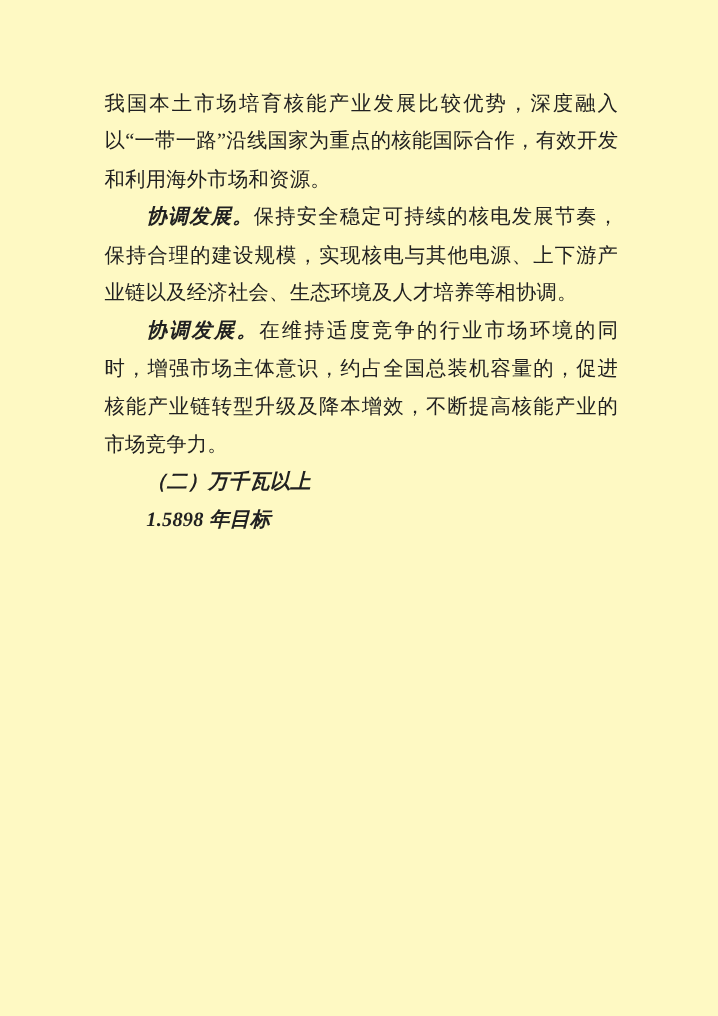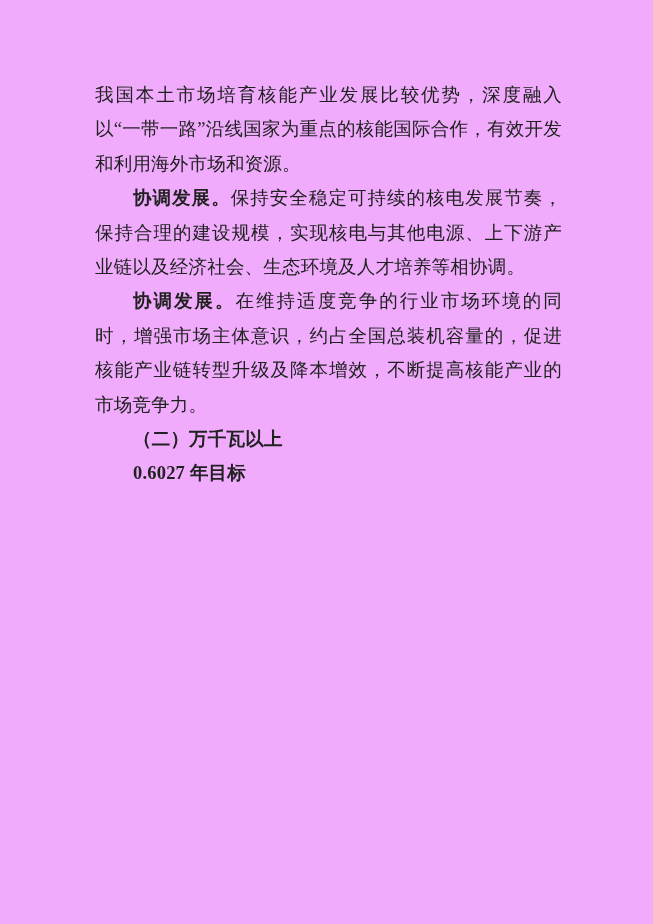--- a/index.html
+++ b/index.html
@@ -4,21 +4,21 @@
 <style>
   html, body {
     margin: 0;
     padding: 0;
     background: #ffffff;
   }
   .page {
     position: relative;
     width: 653px;
     height: 924px;
-    background: #f0abfc;
+    background: #fef9c3;
     overflow: hidden;
     box-sizing: border-box;
     font-family: "Liberation Serif", "DejaVu Serif", serif;
   }
   .text-block {
     position: absolute;
     left: 95px;
     top: 78px;
     width: 467px;
   }
@@ -31,26 +31,27 @@
     text-align: justify;
     text-justify: inter-ideograph;
     letter-spacing: 0.2px;
     word-break: break-all;
   }
   .para.indent {
     text-indent: 38px;
   }
   .run.bold {
     font-weight: bold;
+    font-style: italic;
   }
 </style>
 </head>
 <body>
 
 <div class="page">
   <div class="text-block" id="doc-body" style="color: rgb(33, 33, 33);">
       <p class="para"><span class="run">我国本土市场培育核能产业发展比较优势，深度融入以“一带一路”沿线国家为重点的核能国际合作，有效开发和利用海外市场和资源。</span></p>
       <p class="para indent"><span class="run bold">协调发展。</span><span class="run">保持安全稳定可持续的核电发展节奏，保持合理的建设规模，实现核电与其他电源、上下游产业链以及经济社会、生态环境及人才培养等相协调。</span></p>
       <p class="para indent"><span class="run bold">协调发展。</span><span class="run">在维持适度竞争的行业市场环境的同时，增强市场主体意识，约占全国总装机容量的，促进核能产业链转型升级及降本增效，不断提高核能产业的市场竞争力。</span></p>
       <p class="para indent"><span class="run bold">（二）万千瓦以上</span></p>
-      <p class="para indent"><span class="run bold">0.6027 年目标</span></p>
+      <p class="para indent"><span class="run bold">1.5898 年目标</span></p>
     </div>
 </div>
 
 </body></html>

